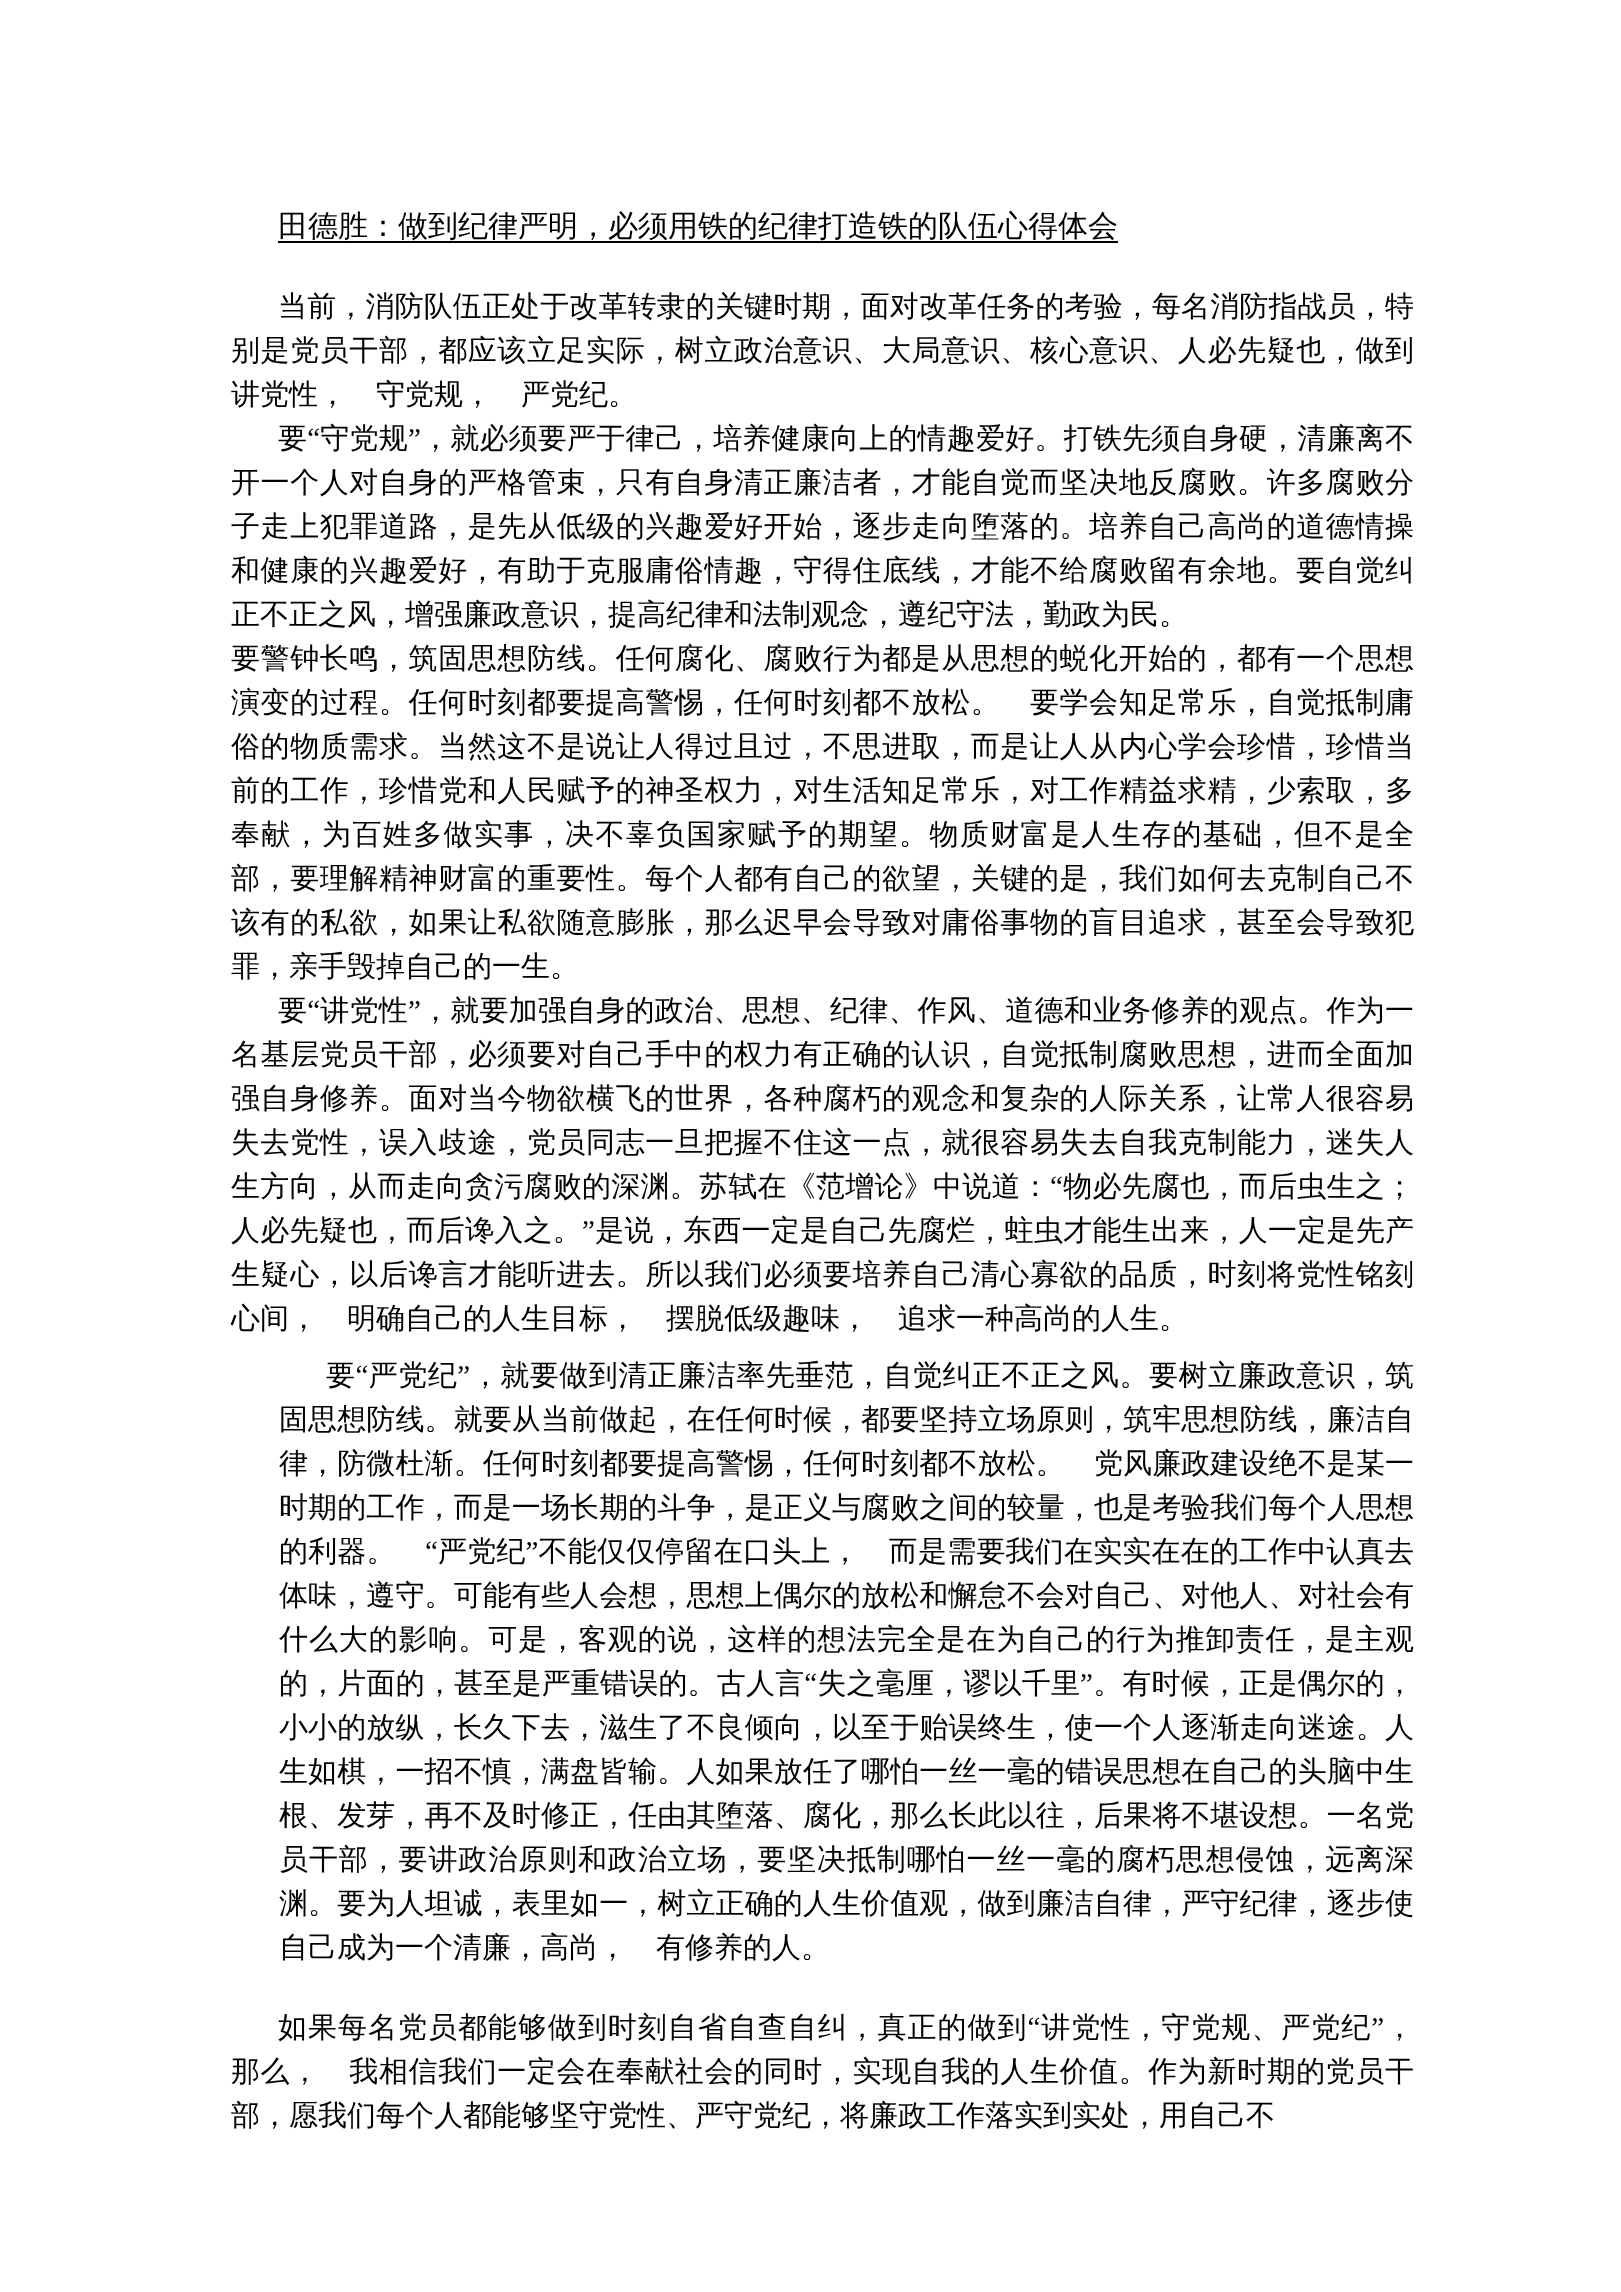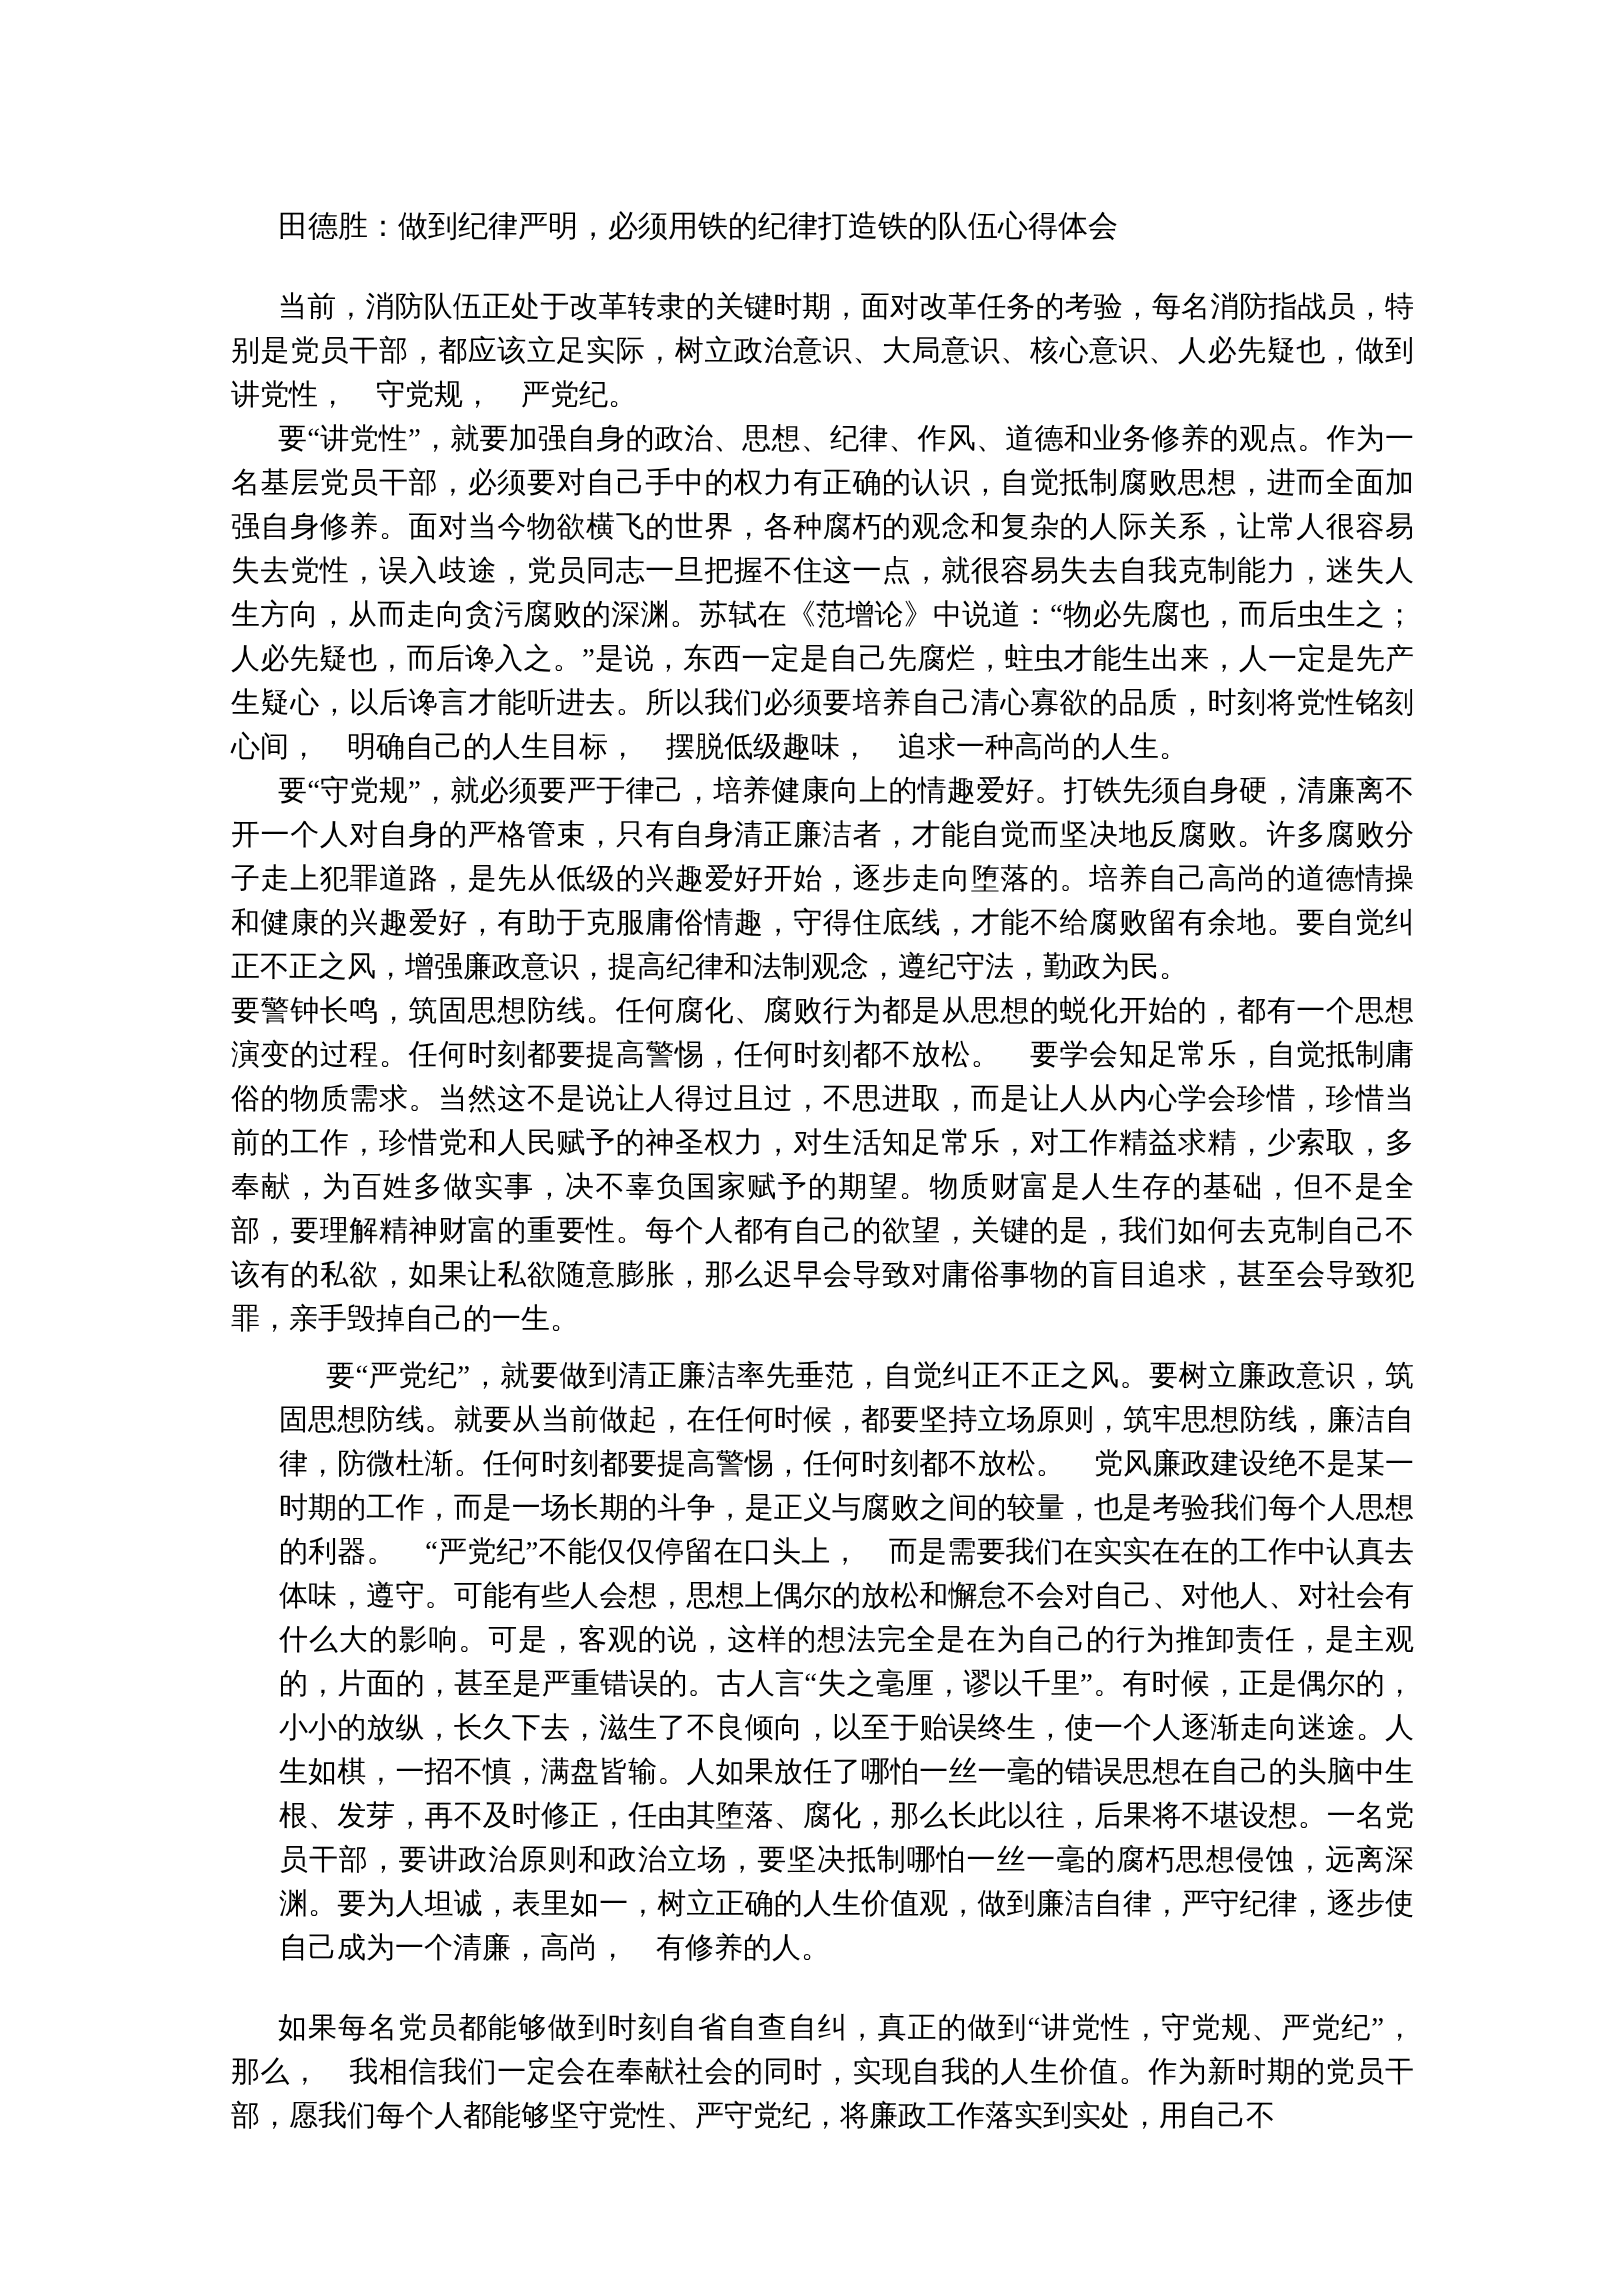--- a/index.html
+++ b/index.html
@@ -21,20 +21,21 @@
   }
   .doc-title {
     margin: 0 0 36px 0;
     font-size: 30px;
     font-weight: normal;
     line-height: 44px;
     text-indent: 47px;
     color: #000000;
   }
   .doc-title .underline {
+    text-decoration: underline;
     text-decoration-thickness: 2px;
     text-underline-offset: 4.9px;
   }
   .para {
     margin: 0;
     font-size: 29px;
     line-height: 44px;
     text-align: justify;
     text-indent: 47px;
     white-space: pre-wrap;
@@ -46,24 +47,24 @@
 </head>
 <body>
 
 <div class="page">
   <div class="content">
 
     <h1 class="doc-title"><span class="underline">田德胜：做到纪律严明，必须用铁的纪律打造铁的队伍心得体会</span></h1>
 
     <p class="para">当前，消防队伍正处于改革转隶的关键时期，面对改革任务的考验，每名消防指战员，特别是党员干部，都应该立足实际，树立政治意识、大局意识、核心意识、人必先疑也，做到讲党性，　守党规，　严党纪。</p>
 
-    <p class="para">要“讲党性”，就要加强自身的政治、思想、纪律、作风、道德和业务修养的观点。作为一名基层党员干部，必须要对自己手中的权力有正确的认识，自觉抵制腐败思想，进而全面加强自身修养。面对当今物欲横飞的世界，各种腐朽的观念和复杂的人际关系，让常人很容易失去党性，误入歧途，党员同志一旦把握不住这一点，就很容易失去自我克制能力，迷失人生方向，从而走向贪污腐败的深渊。苏轼在《范增论》中说道：“物必先腐也，而后虫生之；人必先疑也，而后谗入之。”是说，东西一定是自己先腐烂，蛀虫才能生出来，人一定是先产生疑心，以后谗言才能听进去。所以我们必须要培养自己清心寡欲的品质，时刻将党性铭刻心间，　明确自己的人生目标，　摆脱低级趣味，　追求一种高尚的人生。</p>
-
     <p class="para">要“守党规”，就必须要严于律己，培养健康向上的情趣爱好。打铁先须自身硬，清廉离不开一个人对自身的严格管束，只有自身清正廉洁者，才能自觉而坚决地反腐败。许多腐败分子走上犯罪道路，是先从低级的兴趣爱好开始，逐步走向堕落的。培养自己高尚的道德情操和健康的兴趣爱好，有助于克服庸俗情趣，守得住底线，才能不给腐败留有余地。要自觉纠正不正之风，增强廉政意识，提高纪律和法制观念，遵纪守法，勤政为民。
 要警钟长鸣，筑固思想防线。任何腐化、腐败行为都是从思想的蜕化开始的，都有一个思想演变的过程。任何时刻都要提高警惕，任何时刻都不放松。　要学会知足常乐，自觉抵制庸俗的物质需求。当然这不是说让人得过且过，不思进取，而是让人从内心学会珍惜，珍惜当前的工作，珍惜党和人民赋予的神圣权力，对生活知足常乐，对工作精益求精，少索取，多奉献，为百姓多做实事，决不辜负国家赋予的期望。物质财富是人生存的基础，但不是全部，要理解精神财富的重要性。每个人都有自己的欲望，关键的是，我们如何去克制自己不该有的私欲，如果让私欲随意膨胀，那么迟早会导致对庸俗事物的盲目追求，甚至会导致犯罪，亲手毁掉自己的一生。</p>
+
+    <p class="para">要“讲党性”，就要加强自身的政治、思想、纪律、作风、道德和业务修养的观点。作为一名基层党员干部，必须要对自己手中的权力有正确的认识，自觉抵制腐败思想，进而全面加强自身修养。面对当今物欲横飞的世界，各种腐朽的观念和复杂的人际关系，让常人很容易失去党性，误入歧途，党员同志一旦把握不住这一点，就很容易失去自我克制能力，迷失人生方向，从而走向贪污腐败的深渊。苏轼在《范增论》中说道：“物必先腐也，而后虫生之；人必先疑也，而后谗入之。”是说，东西一定是自己先腐烂，蛀虫才能生出来，人一定是先产生疑心，以后谗言才能听进去。所以我们必须要培养自己清心寡欲的品质，时刻将党性铭刻心间，　明确自己的人生目标，　摆脱低级趣味，　追求一种高尚的人生。</p>
 
     <p class="para gap-sm">要“严党纪”，就要做到清正廉洁率先垂范，自觉纠正不正之风。要树立廉政意识，筑固思想防线。就要从当前做起，在任何时候，都要坚持立场原则，筑牢思想防线，廉洁自律，防微杜渐。任何时刻都要提高警惕，任何时刻都不放松。　党风廉政建设绝不是某一时期的工作，而是一场长期的斗争，是正义与腐败之间的较量，也是考验我们每个人思想的利器。　“严党纪”不能仅仅停留在口头上，　而是需要我们在实实在在的工作中认真去体味，遵守。可能有些人会想，思想上偶尔的放松和懈怠不会对自己、对他人、对社会有什么大的影响。可是，客观的说，这样的想法完全是在为自己的行为推卸责任，是主观的，片面的，甚至是严重错误的。古人言“失之毫厘，谬以千里”。有时候，正是偶尔的，小小的放纵，长久下去，滋生了不良倾向，以至于贻误终生，使一个人逐渐走向迷途。人生如棋，一招不慎，满盘皆输。人如果放任了哪怕一丝一毫的错误思想在自己的头脑中生根、发芽，再不及时修正，任由其堕落、腐化，那么长此以往，后果将不堪设想。一名党员干部，要讲政治原则和政治立场，要坚决抵制哪怕一丝一毫的腐朽思想侵蚀，远离深渊。要为人坦诚，表里如一，树立正确的人生价值观，做到廉洁自律，严守纪律，逐步使自己成为一个清廉，高尚，　有修养的人。</p>
 
     <p class="para gap-lg">如果每名党员都能够做到时刻自省自查自纠，真正的做到“讲党性，守党规、严党纪”，　那么，　我相信我们一定会在奉献社会的同时，实现自我的人生价值。作为新时期的党员干部，愿我们每个人都能够坚守党性、严守党纪，将廉政工作落实到实处，用自己不</p>
 
   </div>
 </div>
 
 
 </body></html>

